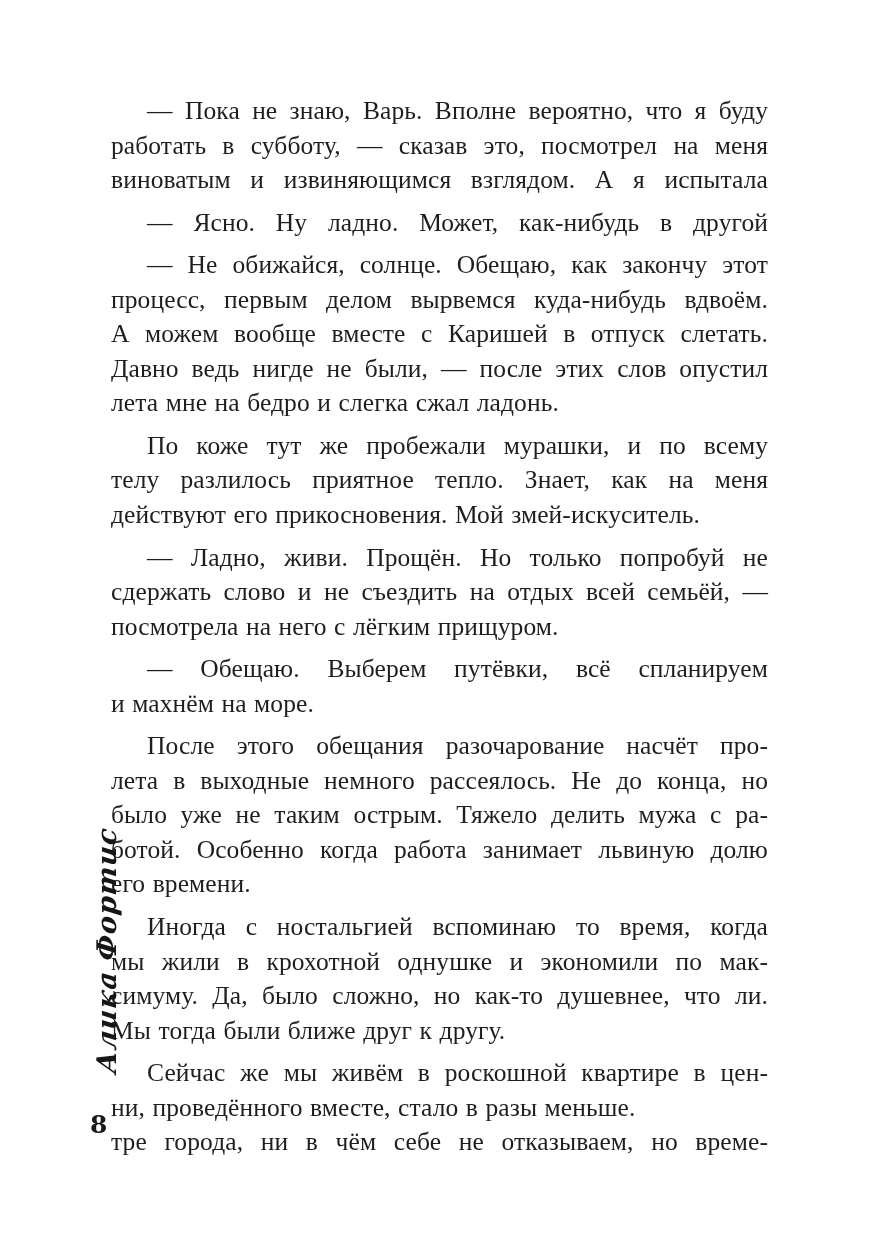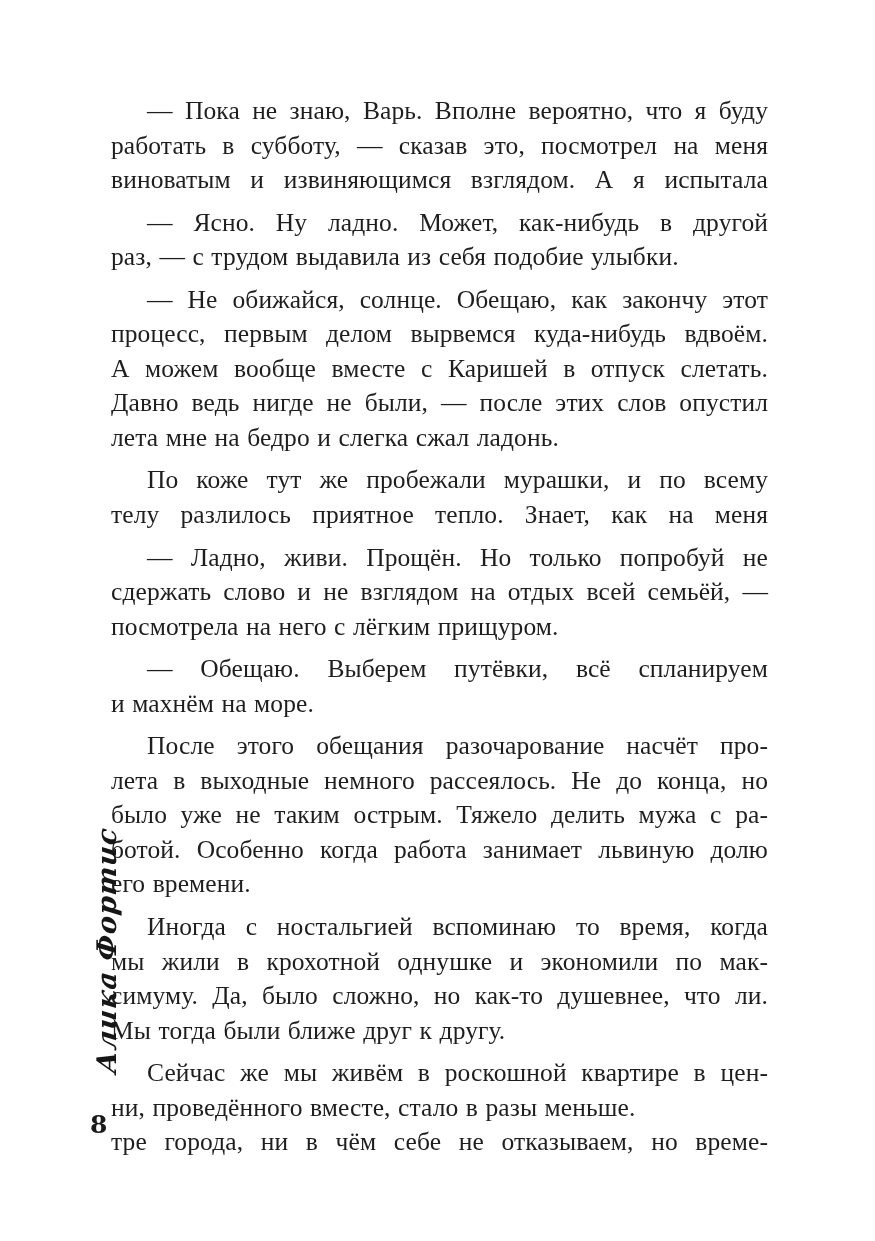--- a/index.html
+++ b/index.html
@@ -74,36 +74,36 @@
 <div class="page">
 
   <div class="text-block" id="text-block">
       <div class="paragraph">
         <div class="line first">— Пока не знаю, Варь. Вполне вероятно, что я буду</div>
         <div class="line">работать в субботу, — сказав это, посмотрел на меня</div>
         <div class="line">виноватым и извиняющимся взглядом. А я испытала</div>
       </div>
       <div class="paragraph">
         <div class="line first">— Ясно. Ну ладно. Может, как-нибудь в другой</div>
-        <div class="line last">раз, — с трудом выдавила из себя подобие улыбки.</div>
       </div>
       <div class="paragraph">
         <div class="line first">— Не обижайся, солнце. Обещаю, как закончу этот</div>
         <div class="line">процесс, первым делом вырвемся куда-нибудь вдвоём.</div>
         <div class="line">А можем вообще вместе с Каришей в отпуск слетать.</div>
         <div class="line">Давно ведь нигде не были, — после этих слов опустил</div>
         <div class="line last">лета мне на бедро и слегка сжал ладонь.</div>
       </div>
       <div class="paragraph">
         <div class="line first">По коже тут же пробежали мурашки, и по всему</div>
         <div class="line">телу разлилось приятное тепло. Знает, как на меня</div>
+        <div class="line last">действуют его прикосновения. Мой змей-искуситель.</div>
       </div>
       <div class="paragraph">
         <div class="line first">— Ладно, живи. Прощён. Но только попробуй не</div>
-        <div class="line">сдержать слово и не взглядом на отдых всей семьёй, —</div>
+        <div class="line">сдержать слово и не съездить на отдых всей семьёй, —</div>
         <div class="line last">посмотрела на него с лёгким прищуром.</div>
       </div>
       <div class="paragraph">
         <div class="line first">— Обещаю. Выберем путёвки, всё спланируем</div>
         <div class="line last">и махнём на море.</div>
       </div>
       <div class="paragraph">
         <div class="line first">После этого обещания разочарование насчёт про-</div>
         <div class="line">лета в выходные немного рассеялось. Не до конца, но</div>
         <div class="line">было уже не таким острым. Тяжело делить мужа с ра-</div>

